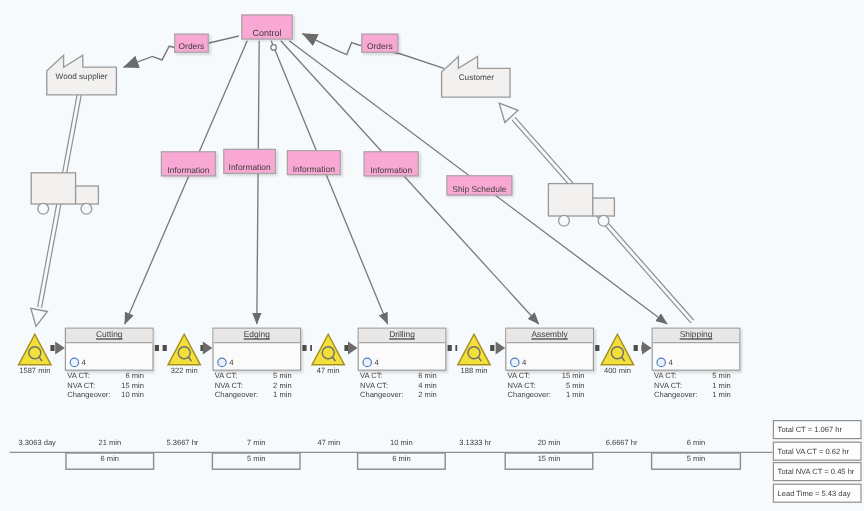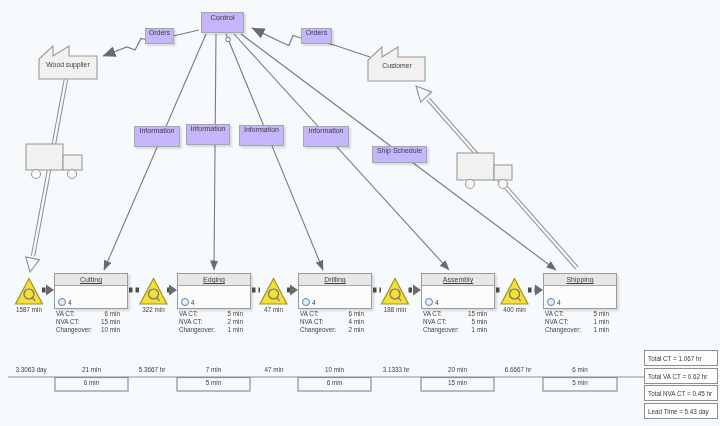--- a/index.html
+++ b/index.html
@@ -1,20 +1,20 @@
 <!DOCTYPE html>
 <html><head>
 <meta charset="utf-8">
 <style>
   html,body{margin:0;padding:0;}
   body{width:720px;height:426px;background:#f7fafc;font-family:"Liberation Sans",sans-serif;color:#3d3d3d;overflow:hidden;}
   #canvas{position:absolute;left:0;top:0;width:720px;height:426px;}
   svg{position:absolute;left:0;top:0;}
-  .nodebox{position:absolute;background:#c4b5fd;border:1px solid #a6a6a6;box-shadow:1.5px 1.5px 2px rgba(0,0,0,.13);
-           display:flex;align-items:flex-start;justify-content:center;font-size:7px;color:#3d3d3d;box-sizing:border-box;}
+  .nodebox{position:absolute;background:#f9a8d4;border:1px solid #a6a6a6;box-shadow:1.5px 1.5px 2px rgba(0,0,0,.13);
+           display:flex;align-items:flex-end;justify-content:center;font-size:7px;color:#3d3d3d;box-sizing:border-box;}
   .floatlabel{position:absolute;font-size:6.8px;text-align:center;color:#3d3d3d;}
   .procbox{position:absolute;width:74px;height:36px;border:1px solid #9a9a9a;background:#fbfbfb;
            box-shadow:1.5px 1.5px 2px rgba(0,0,0,.13);box-sizing:border-box;}
   .prochdr{height:11px;background:#e8e7e6;border-bottom:1px solid #a6a6a6;font-size:7px;text-align:center;
            line-height:11px;text-decoration:underline;}
   .oprow{position:absolute;left:3px;bottom:2px;display:flex;align-items:center;gap:2px;font-size:6.5px;}
   .opicon{width:6px;height:6px;border:1.6px solid #4f81bd;border-radius:50%;display:inline-block;background:#eaf1fa;}
   .attrs{position:absolute;width:64px;font-size:6.3px;line-height:8.2px;}
   .attrrow{display:flex;justify-content:space-between;}
   .invlabel{position:absolute;width:44px;text-align:center;font-size:6.3px;}

